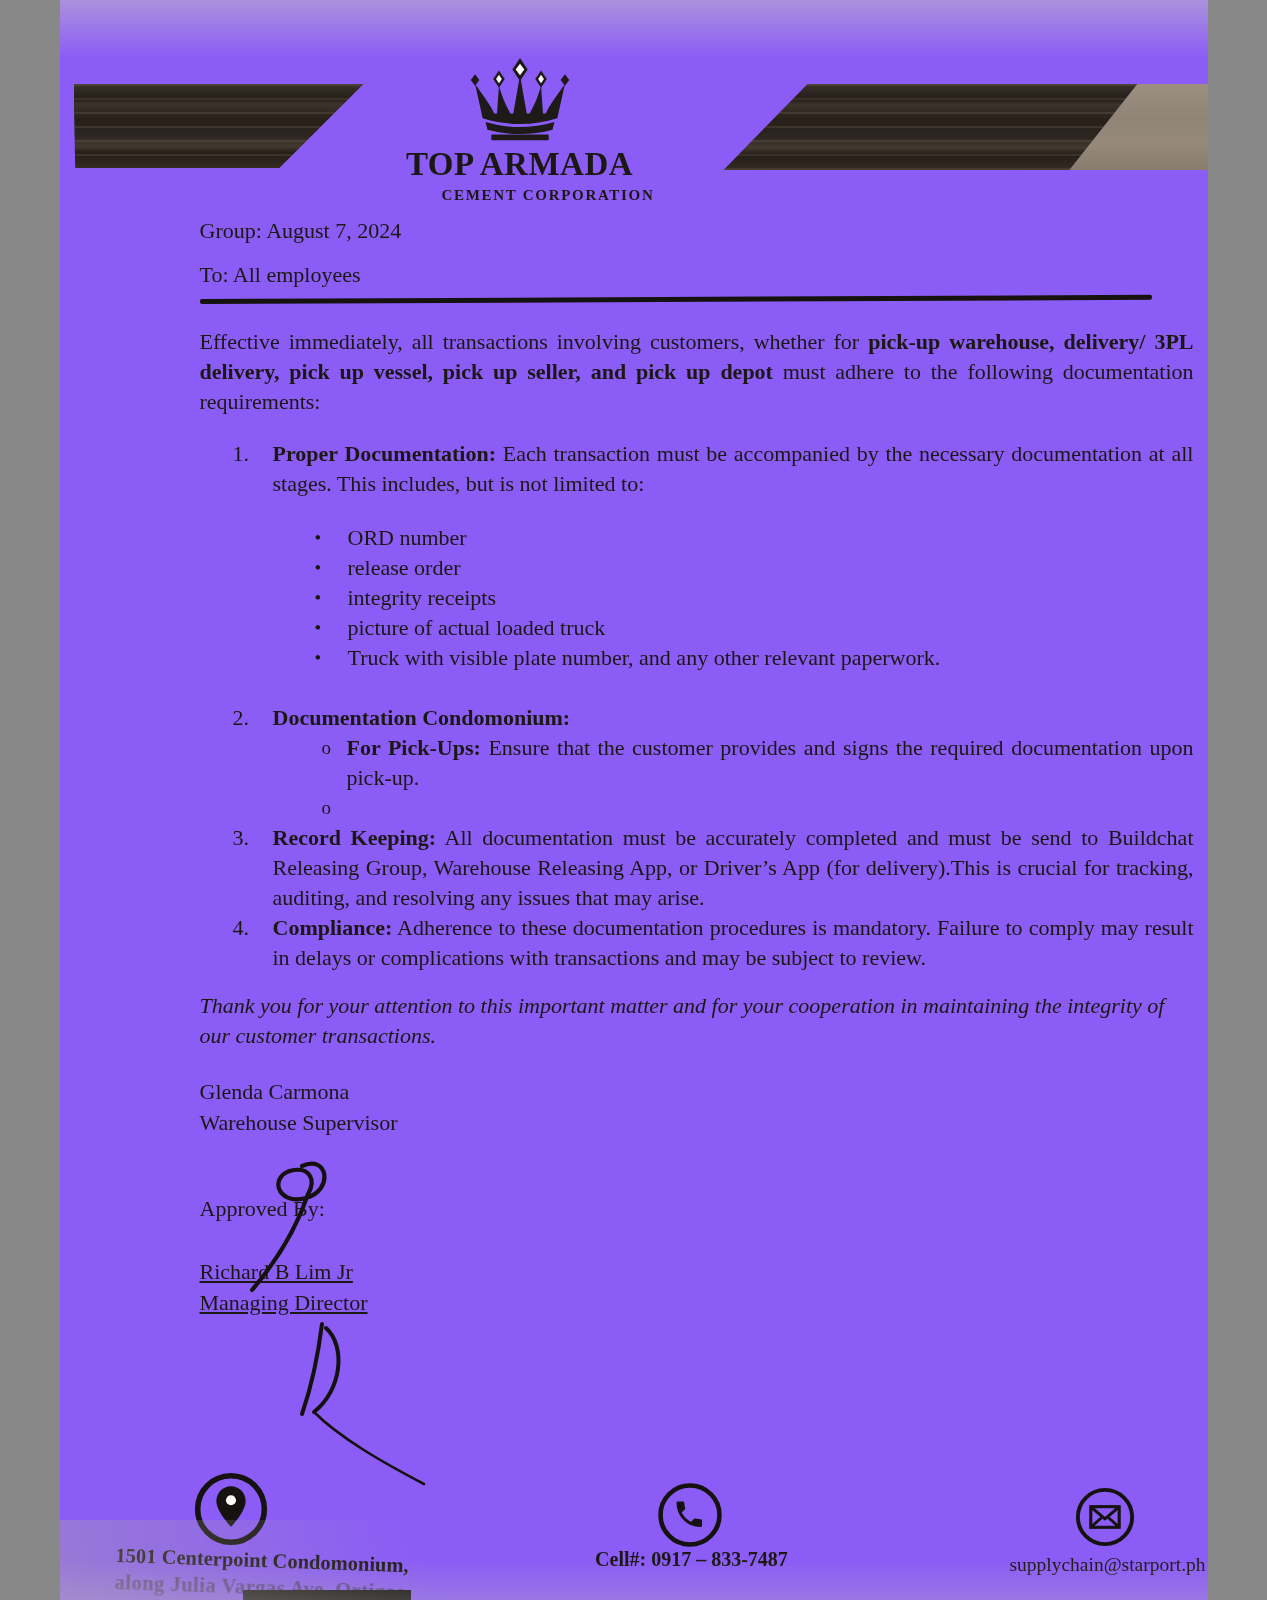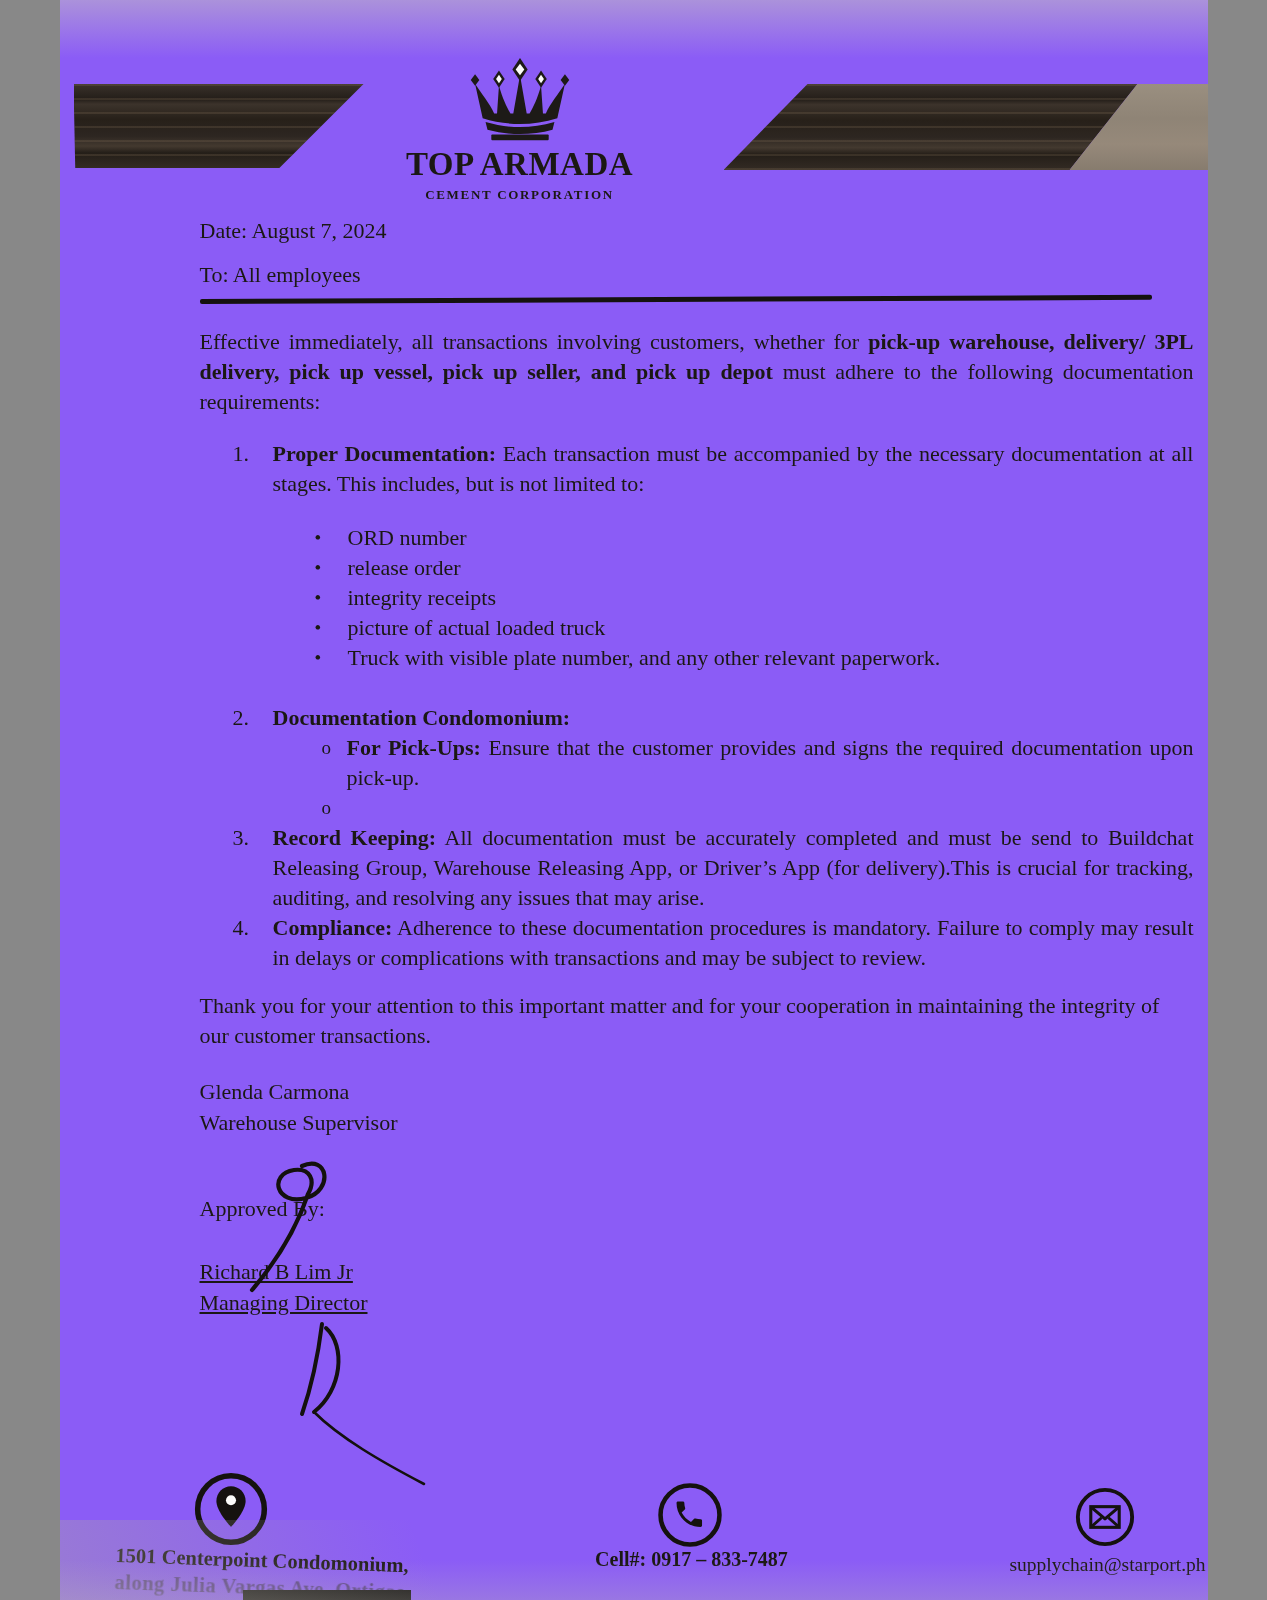--- a/index.html
+++ b/index.html
@@ -27,39 +27,39 @@
   }
   .banner-right-tan{
     left:1010px;top:84px;width:222px;height:86px;
     clip-path:polygon(30.6% 0,100% 0,64% 100%,0 100%);
     background:linear-gradient(180deg,#9a8f80 0%,#8f8476 40%,#96897a 70%,#877c6e 100%);
   }
   
   .logo{position:absolute;left:325px;top:58px;width:270px;text-align:center;}
   .logo svg{display:block;margin:0 auto;width:138px;height:88px;}
   .company{font-size:33px;font-weight:bold;letter-spacing:.5px;line-height:1.05;margin-top:1px;}
-  .tagline{font-size:13px;font-weight:bold;letter-spacing:1.7px;margin-top:5px;}
+  .tagline{font-size:15px;font-weight:bold;letter-spacing:1.7px;margin-top:5px;text-align:right;}
   
   .content{position:absolute;left:140px;top:216px;width:994px;font-size:22px;line-height:30px;}
   .meta-to{margin-top:14px;}
   .meta-subject{margin-top:10px;}
   .rule{height:5px;width:952px;background:#15120f;margin-top:9px;transform:rotate(-.25deg);transform-origin:left center;border-radius:2px;}
   .intro{margin-top:23px;text-align:justify;}
   .item{display:flex;}
   .item .n{flex:none;width:40px;margin-left:33px;}
   .item .t{flex:1;text-align:justify;}
   .mt-item1{margin-top:20px;}
   .mt-item2{margin-top:30px;}
   .bullets{margin-top:24px;}
   .bullet{display:flex;}
   .bullet .m{flex:none;width:33px;margin-left:115px;font-size:19px;}
   .sub{display:flex;}
   .sub .m{flex:none;width:25px;margin-left:122px;font-size:19px;}
   .sub .t{flex:1;text-align:justify;}
-  .closing{margin-top:18px;}
+  .closing{margin-top:18px;font-style:italic;}
   .prepared-label{margin-top:21px;}
   .prepared-name{margin-top:25px;line-height:31px;}
   .approved-label{margin-top:56px;}
   .approved-name{margin-top:32px;line-height:31px;text-decoration:underline;}
   b{font-weight:bold;}
   
   .sig{position:absolute;pointer-events:none;}
   .sig path{fill:none;stroke:#14110e;stroke-linecap:round;stroke-linejoin:round;}
   .sig-prepared{left:162px;top:1148px;width:135px;height:150px;}
   .sig-approved{left:218px;top:1316px;width:160px;height:180px;}
@@ -108,21 +108,21 @@
         <polygon points="82,17.5 85,22 82,26.5 79,22"></polygon>
       </g>
     </svg>
     <div class="company">TOP ARMADA</div>
     <div class="tagline">CEMENT CORPORATION</div>
   </div>
 
   <div class="content">
 
     <div class="meta-date">
-      <span>Date:</span>
+      <span>Group:</span>
       <span>August 7, 2024</span>
     </div>
     <div class="meta-to">
       <span>To:</span>
       <span>All employees</span>
     </div>
 
     <div class="rule"></div>
 
     <p class="intro"><span>Effective immediately, all transactions involving customers, whether for </span><b>pick-up warehouse, delivery/ 3PL delivery, pick up vessel, pick up seller, and pick up depot</b><span> must adhere to the following documentation requirements:</span></p>

